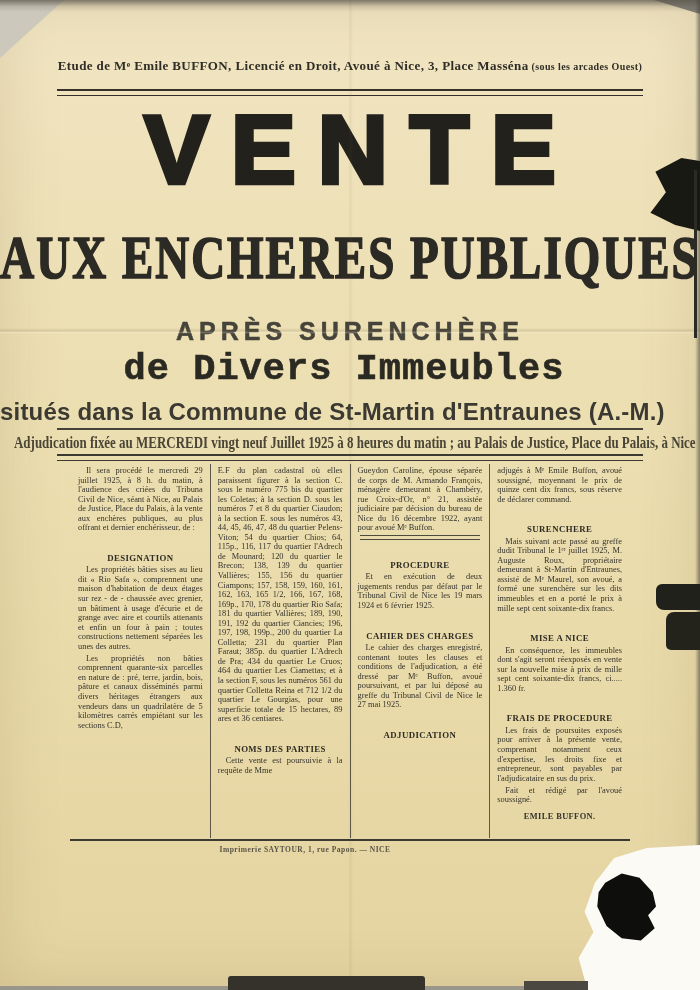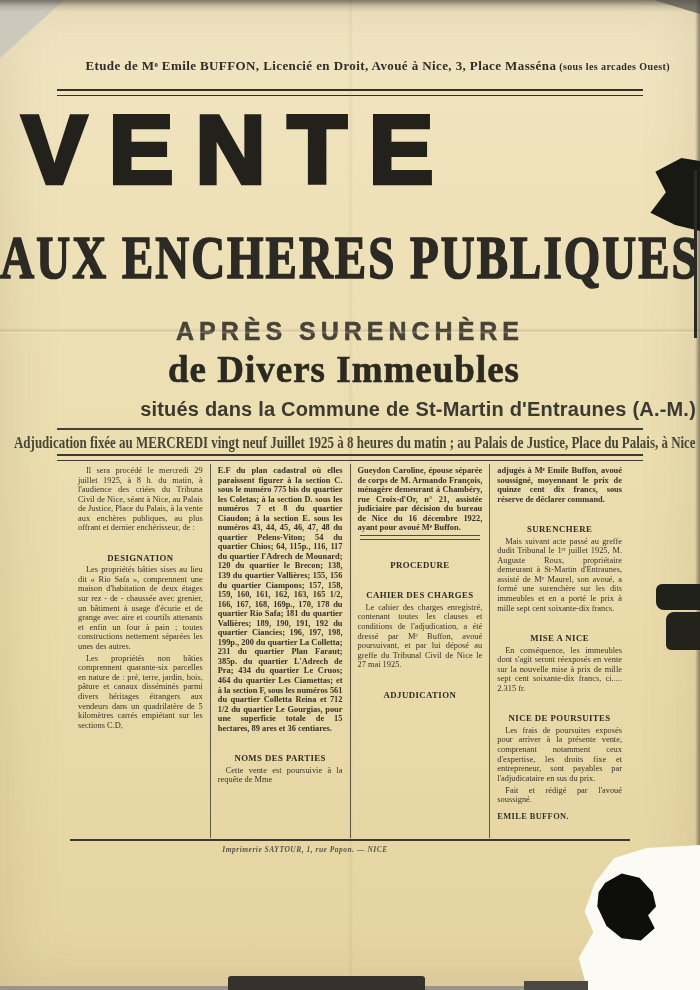--- a/index.html
+++ b/index.html
@@ -34,56 +34,56 @@
   .stain-line{position:absolute;left:694px;top:170px;width:3px;height:168px;background:#2b2b24;}
   .stain-r2{position:absolute;left:656px;top:584px;width:44px;height:26px;background:#21211b;border-radius:6px 0 0 8px;}
   .stain-r3{position:absolute;left:666px;top:612px;width:34px;height:38px;background:#23231c;border-radius:8px 0 0 5px;}
   .torn-corner{position:absolute;left:552px;top:845px;width:148px;height:145px;background:#fbfaf5;
     clip-path:polygon(100% 0,64% 2%,42% 9%,29% 26%,22% 46%,28% 60%,18% 78%,24% 100%,100% 100%);}
   .blob{position:absolute;left:592px;top:872px;width:66px;height:72px;background:#0e0e0c;
     clip-path:polygon(20% 15%,45% 2%,72% 8%,92% 28%,97% 48%,85% 60%,95% 78%,74% 95%,45% 92%,22% 75%,8% 48%,10% 28%);}
   .strip-b1{position:absolute;left:228px;top:976px;width:197px;height:14px;background:#34322b;border-radius:3px 3px 0 0;}
   .strip-b2{position:absolute;left:524px;top:981px;width:64px;height:9px;background:#4a4840;}
   
-  .etude{position:absolute;top:58px;left:30px;right:30px;text-align:right;
+  .etude{position:absolute;top:58px;left:30px;right:30px;text-align:center;
     font-weight:bold;font-size:13px;letter-spacing:.4px;color:#2f2d26;white-space:nowrap;}
   .etude .paren{font-size:10px;}
   .rule-double-top{position:absolute;top:89px;left:57px;width:586px;height:4px;
     border-top:2.5px solid #33312a;border-bottom:1px solid #33312a;}
-  .main-title{position:absolute;top:94px;left:0;right:0;
+  .main-title{position:absolute;top:94px;left:0;right:0;text-align:center;
     font-family:"Liberation Sans", sans-serif;font-weight:bold;font-size:97px;line-height:112px;
     letter-spacing:22px;text-indent:22px;color:#22211c;-webkit-text-stroke:4.5px #22211c;}
   .sub1{position:absolute;top:224px;left:0;right:0;text-align:center;
     font-weight:bold;font-size:46px;line-height:52px;letter-spacing:2px;color:#2c2a24;
     -webkit-text-stroke:1.3px #2c2a24;transform:scale(1.02,1.32);transform-origin:50% 0;}
   .sub2{position:absolute;top:317px;left:0;right:0;text-align:center;
     font-family:"Liberation Sans", sans-serif;font-weight:bold;font-size:25px;letter-spacing:5px;
     color:#45433a;-webkit-text-stroke:.5px #45433a;}
   .sub3{position:absolute;top:348px;left:0;right:12px;text-align:center;
-    font-weight:bold;font-size:37px;color:#2b2a22;letter-spacing:1px;-webkit-text-stroke:.6px #2b2a22;}
-  .sub4{position:absolute;top:398px;left:0;right:4px;text-align:right;
-    font-family:"Liberation Sans", sans-serif;font-weight:bold;font-size:20px;letter-spacing:.2px;color:#3b3931;}
+    font-weight:bold;font-size:37px;color:#2b2a22;letter-spacing:1px;font-family:Liberation Mono, monospace;-webkit-text-stroke:.6px #2b2a22;}
+  .sub4{position:absolute;top:398px;left:0;right:16px;text-align:left;
+    font-family:"Liberation Sans", sans-serif;font-weight:bold;font-size:24px;letter-spacing:.2px;color:#3b3931;}
   .rule-thin{position:absolute;top:428px;left:57px;width:586px;height:1.5px;background:#45423a;}
   .banner{position:absolute;top:433px;left:0;right:0;text-align:center;white-space:nowrap;
     font-weight:bold;font-size:13.5px;color:#4a4536;transform:scale(.96,1.22);transform-origin:50% 0;}
   .rule-double-bottom{position:absolute;top:454px;left:57px;width:586px;height:4px;
     border-top:2px solid #3b3931;border-bottom:1px solid #3b3931;}
   
   .columns{position:absolute;top:464px;left:71px;width:558px;height:374px;display:flex;overflow:hidden;}
   .col{flex:1 1 0;padding:2px 7px 10px 7px;overflow:hidden;color:#35332c;
     font-size:8.4px;line-height:9.55px;text-align:justify;}
   .col + .col{border-left:1px solid #5c5747;}
   .col p{margin:0 0 2.5px;text-indent:8px;}
-  .col p.cont{text-indent:0;font-weight:bold;}
+  .col p.cont{text-indent:0;}
   .col h4{margin:21px 0 2px;text-align:center;font-size:8.8px;letter-spacing:.4px;color:#2e2c24;text-indent:0;}
   .hdivider{height:2.5px;margin:2px 2px 3px;border-top:1px solid #4d4a3e;border-bottom:1px solid #4d4a3e;}
-  .col p.sig{text-align:left;text-indent:0;margin-top:7px;font-weight:bold;letter-spacing:.4px;}
+  .col p.sig{text-align:center;text-indent:0;margin-top:7px;font-weight:bold;letter-spacing:.4px;}
   .footer-rule{position:absolute;top:839px;left:70px;width:560px;height:2px;background:#3b3931;}
   .imprint{position:absolute;top:845px;left:140px;width:330px;text-align:center;
-    font-weight:bold;font-size:7.5px;letter-spacing:.5px;color:#5a5546;font-style:italic;}
+    font-weight:bold;font-size:7.5px;letter-spacing:.5px;color:#5a5546;}
 </style>
 </head>
 <body>
 
 <div class="sheet">
 
   <div class="etude"><span>Etude de Mᵉ Emile BUFFON, Licencié en Droit, Avoué à Nice, 3, Place Masséna</span><span class="paren"> (sous les arcades Ouest)</span></div>
   <div class="rule-double-top"></div>
 
   <div class="main-title">VENTE</div>
@@ -105,31 +105,32 @@
       </div>
     <div class="col">
         <p class="cont">E.F du plan cadastral où elles paraissent figurer à la section C. sous le numéro 775 bis du quartier les Coletas; à la section D. sous les numéros 7 et 8 du quartier Ciaudon; à la section E. sous les numéros 43, 44, 45, 46, 47, 48 du quartier Pelens-Viton; 54 du quartier Chios; 64, 115p., 116, 117 du quartier l'Adrech de Mounard; 120 du quartier le Brecon; 138, 139 du quartier Vallières; 155, 156 du quartier Ciampons; 157, 158, 159, 160, 161, 162, 163, 165 1/2, 166, 167, 168, 169p., 170, 178 du quartier Rio Safa; 181 du quartier Vallières; 189, 190, 191, 192 du quartier Ciancies; 196, 197, 198, 199p., 200 du quartier La Colletta; 231 du quartier Plan Faraut; 385p. du quartier L'Adrech de Pra; 434 du quartier Le Cruos; 464 du quartier Les Ciamettas; et à la section F, sous les numéros 561 du quartier Colletta Reina et 712 1/2 du quartier Le Gourgias, pour une superficie totale de 15 hectares, 89 ares et 36 centiares.</p>
         <h4>NOMS DES PARTIES</h4>
         <p>Cette vente est poursuivie à la requête de Mme</p>
       </div>
     <div class="col">
         <p class="cont">Gueydon Caroline, épouse séparée de corps de M. Armando François, ménagère demeurant à Chambéry, rue Croix-d'Or, n° 21, assistée judiciaire par décision du bureau de Nice du 16 décembre 1922, ayant pour avoué Mᵉ Buffon.</p>
         <div class="hdivider"></div>
         <h4>PROCEDURE</h4>
+        <p>Et en exécution de deux jugements rendus par défaut par le Tribunal Civil de Nice les 19 mars 1924 et 6 février 1925.</p>
         <h4>CAHIER DES CHARGES</h4>
         <p>Le cahier des charges enregistré, contenant toutes les clauses et conditions de l'adjudication, a été dressé par Mᵉ Buffon, avoué poursuivant, et par lui déposé au greffe du Tribunal Civil de Nice le 27 mai 1925.</p>
         <h4>ADJUDICATION</h4>
       </div>
     <div class="col">
         <p class="cont">adjugés à Mᵉ Emile Buffon, avoué soussigné, moyennant le prix de quinze cent dix francs, sous réserve de déclarer command.</p>
         <h4>SURENCHERE</h4>
         <p>Mais suivant acte passé au greffe dudit Tribunal le 1ᵉʳ juillet 1925, M. Auguste Roux, propriétaire demeurant à St-Martin d'Entraunes, assisté de Mᵉ Maurel, son avoué, a formé une surenchère sur les dits immeubles et en a porté le prix à mille sept cent soixante-dix francs.</p>
         <h4>MISE A NICE</h4>
-        <p>En conséquence, les immeubles dont s'agit seront réexposés en vente sur la nouvelle mise à prix de mille sept cent soixante-dix francs, ci..... 2.315 fr.</p>
-        <h4>NICE DE POURSUITES</h4>
+        <p>En conséquence, les immeubles dont s'agit seront réexposés en vente sur la nouvelle mise à prix de mille sept cent soixante-dix francs, ci..... 1.360 fr.</p>
+        <h4>FRAIS DE PROCEDURE</h4>
         <p>Les frais de poursuites exposés pour arriver à la présente vente, comprenant notamment ceux d'expertise, les droits fixe et entrepreneur, sont payables par l'adjudicataire en sus du prix.</p>
         <p>Fait et rédigé par l'avoué soussigné.</p>
         <p class="sig">EMILE BUFFON.</p>
       </div>
   </div>
 
   <div class="footer-rule"></div>
   <div class="imprint">Imprimerie SAYTOUR, 1, rue Papon. — NICE</div>
 
   <div class="fold-h"></div>

